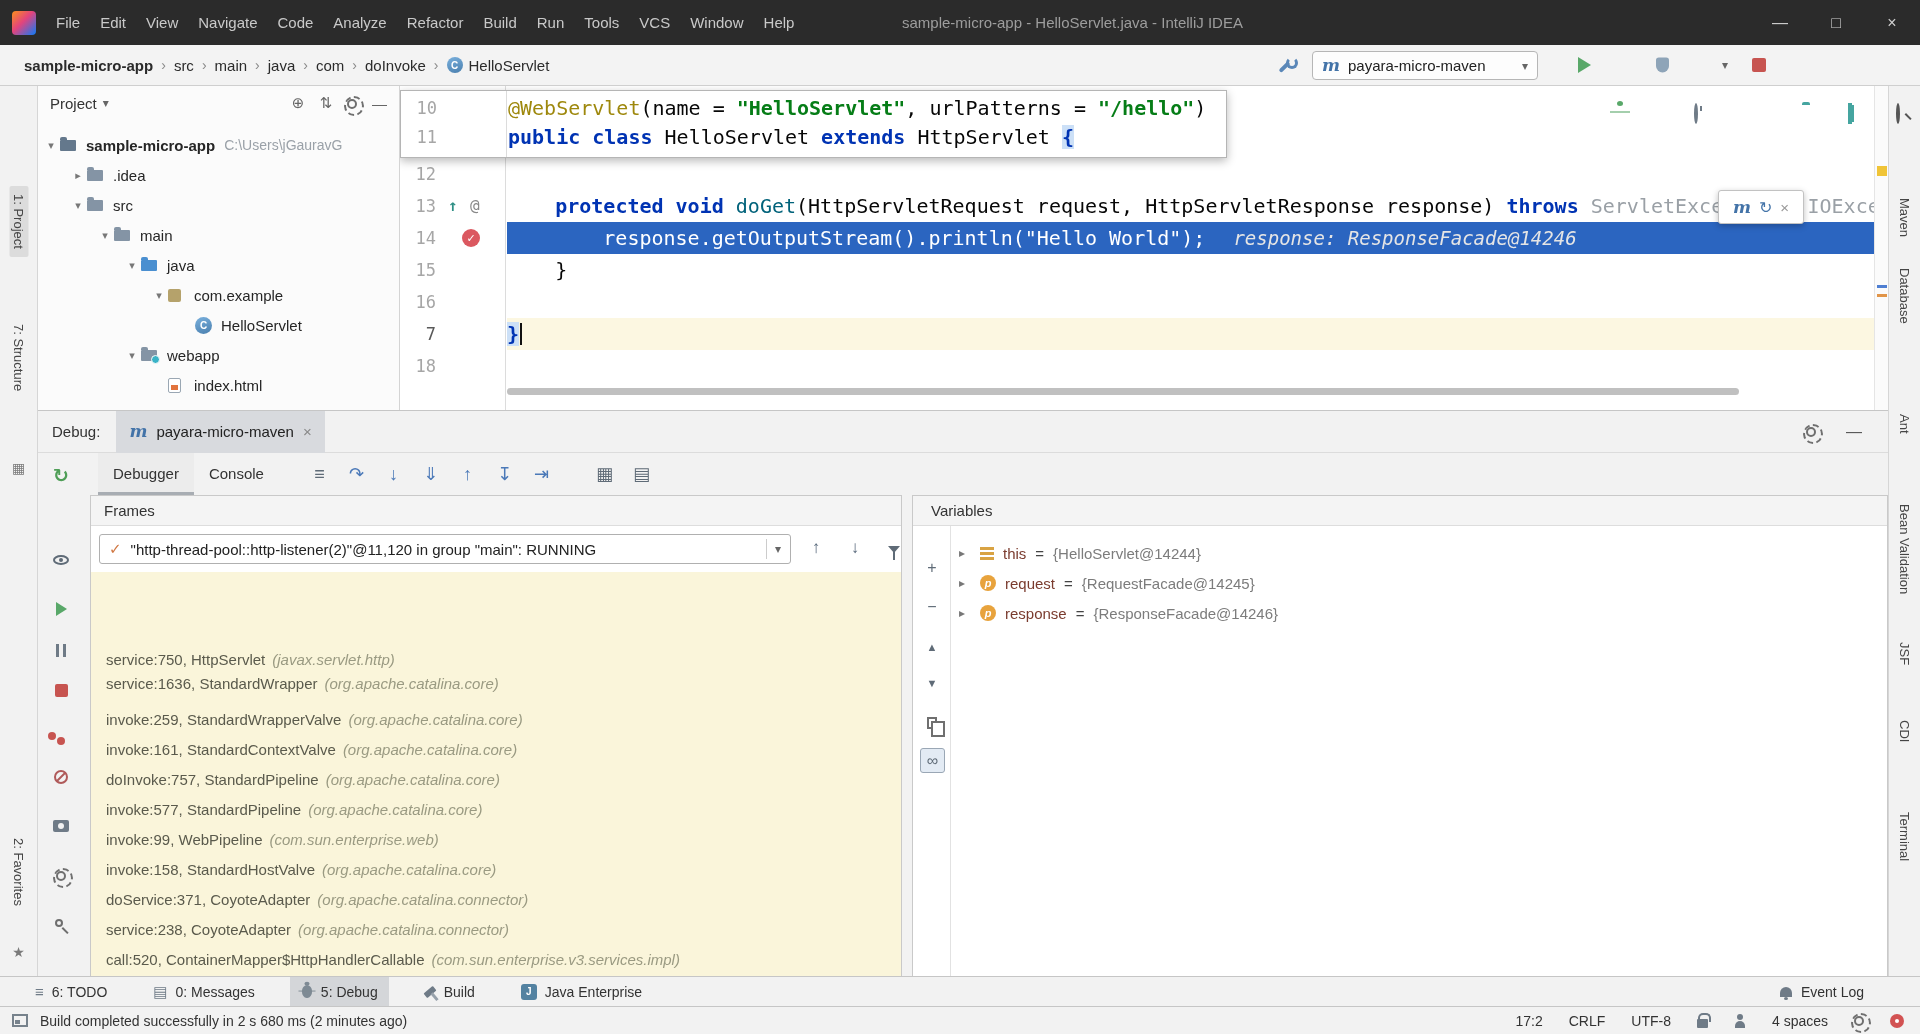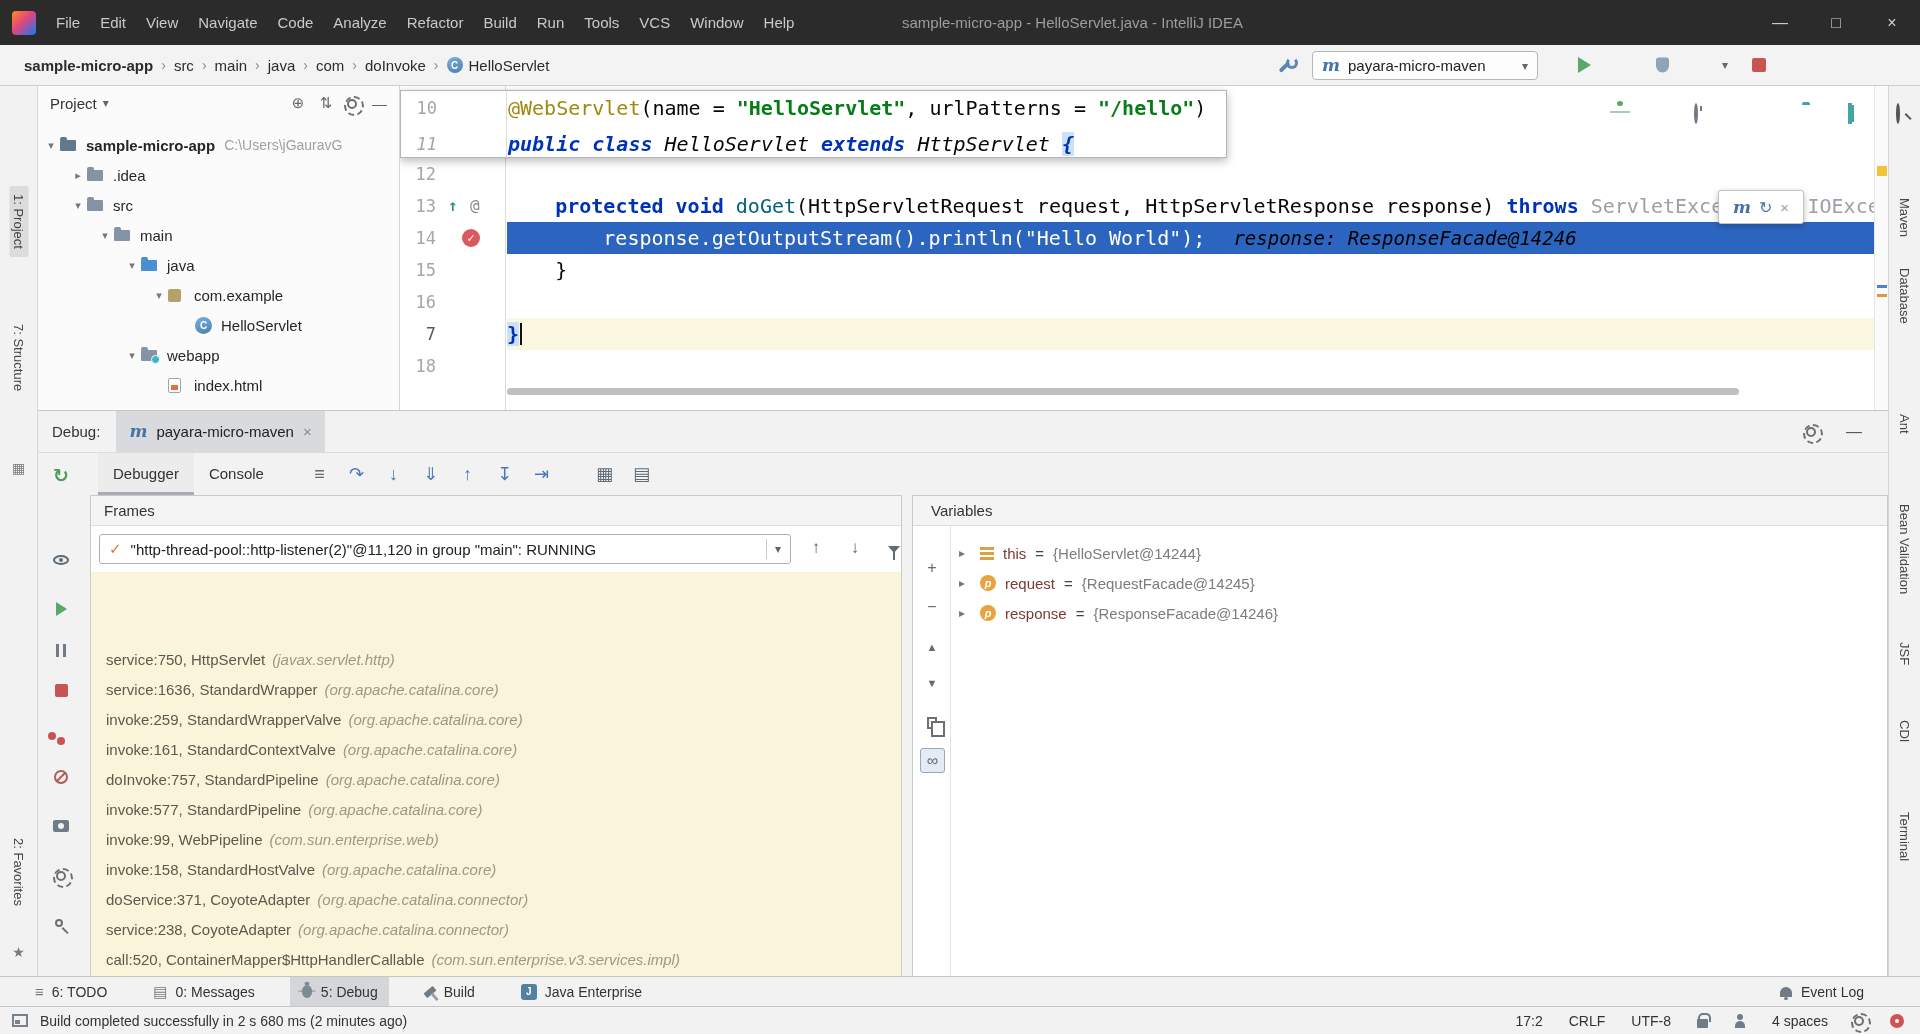--- a/index.html
+++ b/index.html
@@ -121,21 +121,21 @@
 .ecode.exec{background:#2b65c0}
 .ecode.curline{background:#fcf7e1}
 .tk-kw{color:#0033b3;font-weight:bold}
 .tk-ann{color:#9e880d}
 .tk-str{color:#067d17;font-weight:bold}
 .tk-pl{color:#070707}
 .tk-mth{color:#00627a}
 .tk-dim{color:#9aa0a6}
 .tk-w{color:#fff}
 .tk-brace{color:#0033b3;font-weight:bold;background:#cce0f7}
-.dhint{color:#000000;font-style:italic;margin-left:28px;font-size:19px}
+.dhint{color:#e5e5e5;font-style:italic;margin-left:28px;font-size:19px}
 .caret{display:inline-block;width:2px;height:22px;background:#111;vertical-align:-4px;margin-left:1px}
 .code-popup{position:absolute;left:0;top:4px;width:827px;height:68px;background:#fff;border:1px solid #b5b5b5;box-shadow:0 3px 9px rgba(0,0,0,.28);z-index:8;overflow:hidden}
 .reload-pop{position:absolute;left:1318px;top:104px;width:86px;height:34px;background:#fff;border:1px solid #c2c2c2;border-radius:3px;box-shadow:0 2px 6px rgba(0,0,0,.25);z-index:9;display:flex;align-items:center;justify-content:center;gap:8px;font-size:15px;font-family:"Liberation Sans",sans-serif}
 .reload-pop .rfr{color:#4373a8;font-size:16px}
 .reload-pop .xcl{color:#999}
 .hscroll{position:absolute;left:107px;top:302px;width:1232px;height:7px;border-radius:4px;background:#b5b5b5;opacity:.85;z-index:7}
 .err-stripe{position:absolute;left:1874px;top:86px;width:14px;height:324px;background:#fbfbfb;border-left:1px solid #e5e5e5;z-index:4}
 .mark{position:absolute;left:2px}
 
 
@@ -401,21 +401,21 @@
         </div>
       </div>
     <div class="code-popup">
       <div class="gutcol"></div>
     <div class="eline" style="top: 1px;">
           <div class="egut">
             <span class="lnum">10</span>
           </div>
           <div class="ecode"><span class="tk-ann">@WebServlet</span><span class="tk-pl">(name = </span><span class="tk-str">"HelloServlet"</span><span class="tk-pl">, urlPatterns = </span><span class="tk-str">"/hello"</span><span class="tk-pl">)</span></div>
         </div>
-        <div class="eline" style="top: 37px; font-style: italic;">
+        <div class="eline" style="top: 30px;">
           <div class="egut">
             <span class="lnum">11</span>
           </div>
           <div class="ecode"><span class="tk-kw">public class </span><span class="tk-pl">HelloServlet </span><span class="tk-kw">extends </span><span class="tk-pl">HttpServlet </span><span class="tk-brace">{</span></div>
         </div>
       </div>
     <div class="reload-pop">
       <span class="mvn">m</span>
       <span class="rfr">↻</span>
       <span class="xcl">×</span>
@@ -494,21 +494,21 @@
           <span class="ic-check">✓</span>
           <span class="txt">"http-thread-pool::http-listener(2)"@11,120 in group "main": RUNNING</span>
           <span class="arr">▾</span>
         </div>
         <span class="fico" style="left:712px">↑</span>
         <span class="fico" style="left:751px">↓</span>
         <span class="fico" style="left:790px"><span class="css-funnel"></span></span>
       </div>
       <div class="flist">
           <div class="frow" style="top: 73px;"><span class="m">service:750, HttpServlet</span><span class="p">(javax.servlet.http)</span></div>
-          <div class="frow" style="top: 103px;"><span class="m">service:1636, StandardWrapper</span><span class="p">(org.apache.catalina.core)</span></div>
+          <div class="frow" style="top: 97px;"><span class="m">service:1636, StandardWrapper</span><span class="p">(org.apache.catalina.core)</span></div>
           <div class="frow" style="top: 133px;"><span class="m">invoke:259, StandardWrapperValve</span><span class="p">(org.apache.catalina.core)</span></div>
           <div class="frow" style="top: 163px;"><span class="m">invoke:161, StandardContextValve</span><span class="p">(org.apache.catalina.core)</span></div>
           <div class="frow" style="top: 193px;"><span class="m">doInvoke:757, StandardPipeline</span><span class="p">(org.apache.catalina.core)</span></div>
           <div class="frow" style="top: 223px;"><span class="m">invoke:577, StandardPipeline</span><span class="p">(org.apache.catalina.core)</span></div>
           <div class="frow" style="top: 253px;"><span class="m">invoke:99, WebPipeline</span><span class="p">(com.sun.enterprise.web)</span></div>
           <div class="frow" style="top: 283px;"><span class="m">invoke:158, StandardHostValve</span><span class="p">(org.apache.catalina.core)</span></div>
           <div class="frow" style="top: 313px;"><span class="m">doService:371, CoyoteAdapter</span><span class="p">(org.apache.catalina.connector)</span></div>
           <div class="frow" style="top: 343px;"><span class="m">service:238, CoyoteAdapter</span><span class="p">(org.apache.catalina.connector)</span></div>
           <div class="frow" style="top: 373px;"><span class="m">call:520, ContainerMapper$HttpHandlerCallable</span><span class="p">(com.sun.enterprise.v3.services.impl)</span></div>
         </div>

